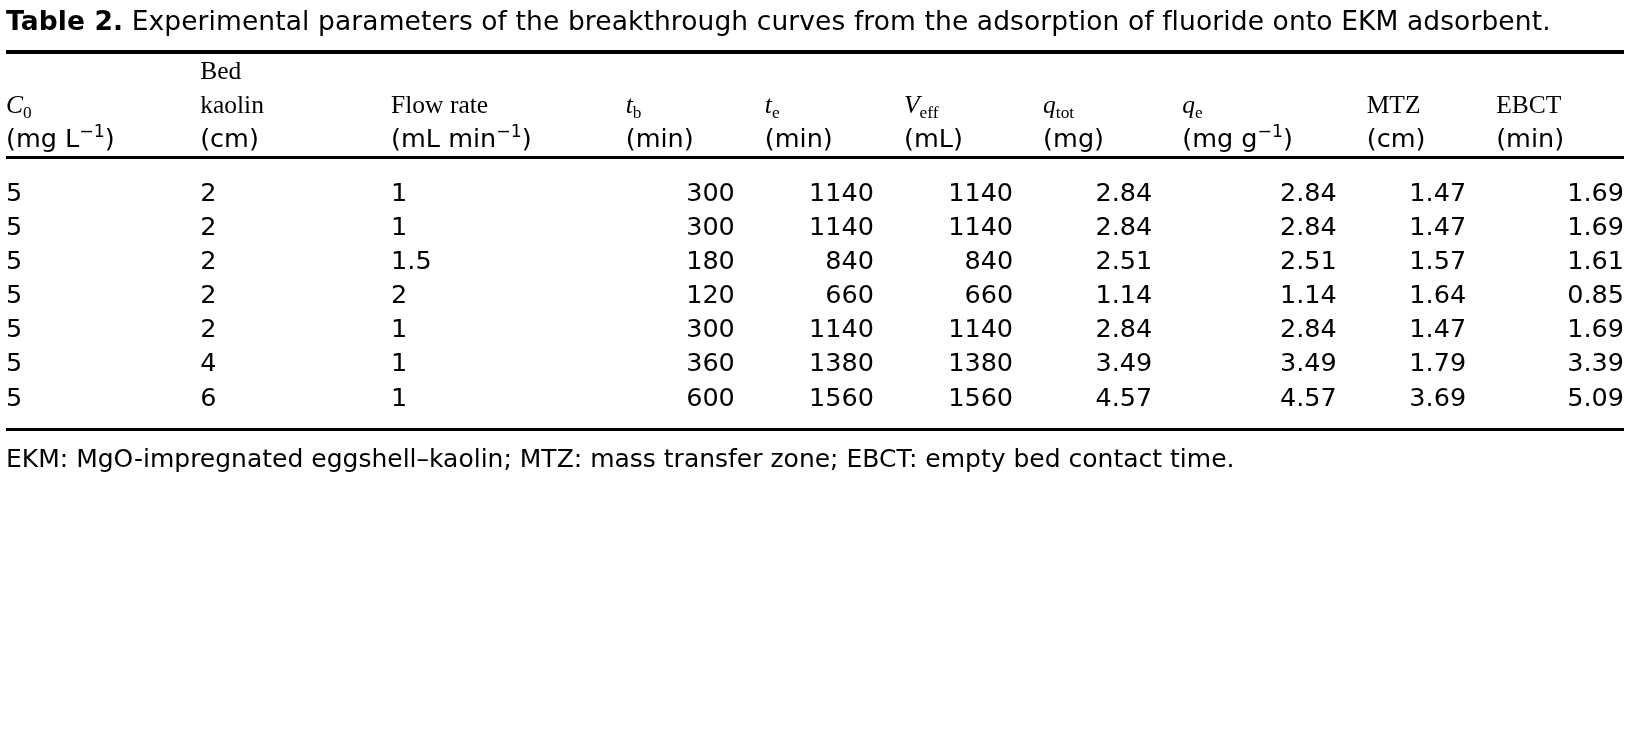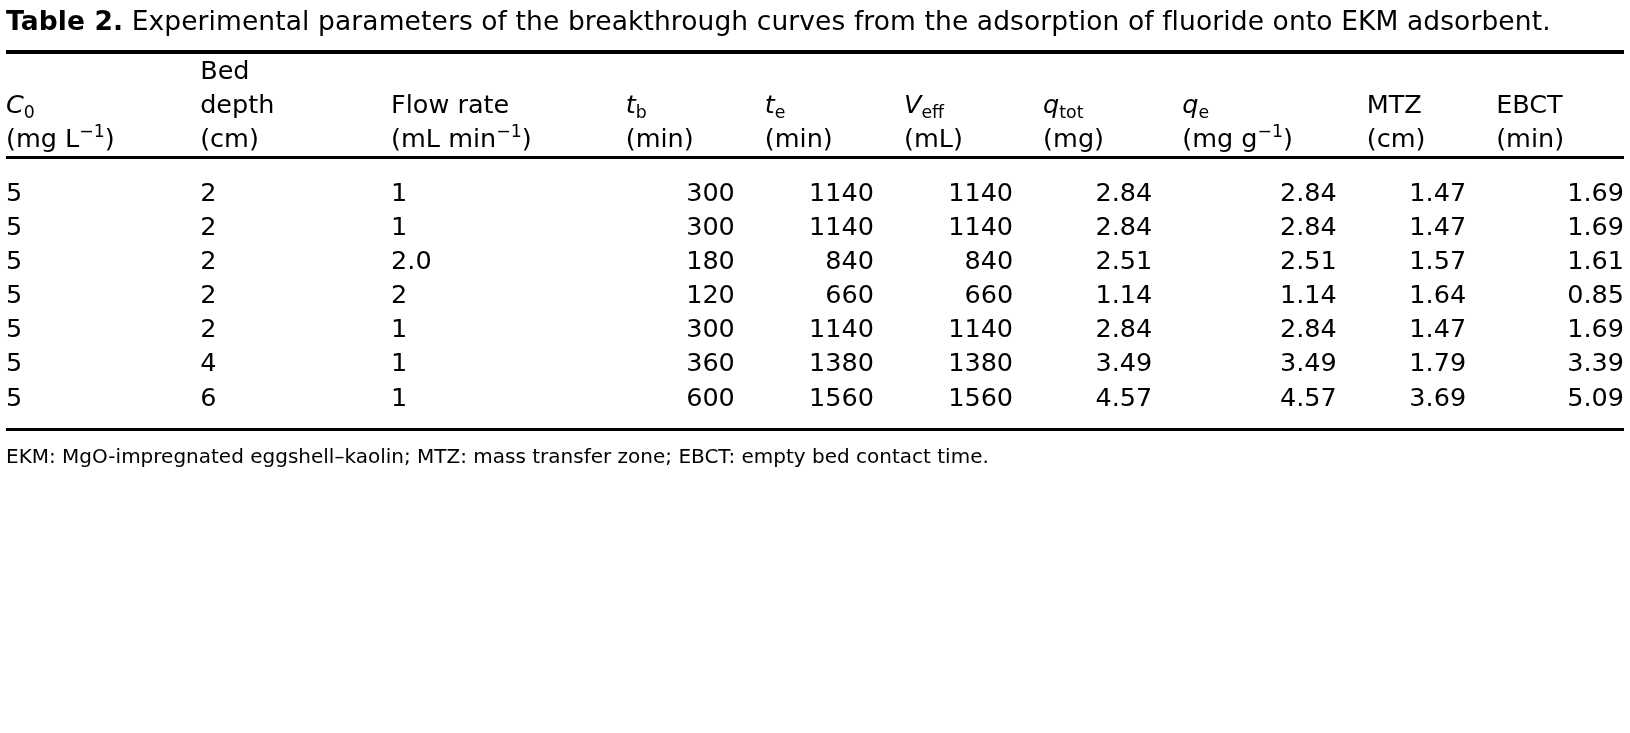--- a/index.html
+++ b/index.html
@@ -57,20 +57,21 @@
     padding: 0;
     vertical-align: bottom;
   }
   .head-row th {
     padding: 14px 0 12px 0;
     line-height: 1.33;
   }
   .h-line {
     display: block;
     white-space: nowrap;
+    font-family: Liberation Serif, serif;
   }
   .unit {
     display: block;
     white-space: nowrap;
   }
   .body-row td {
     padding: 3px 0 3px 0;
     line-height: 1.34;
     white-space: nowrap;
   }
@@ -92,21 +93,21 @@
     position: relative;
     top: 0.28em;
   }
   sup {
     font-size: 0.68em;
     vertical-align: baseline;
     position: relative;
     top: -0.55em;
   }
   .footnote {
-    font-size: 20px;
+    font-size: 25px;
     padding: 12px 0 0 0;
     line-height: 1.3;
     white-space: nowrap;
   }
 
   
   col.w1 { width: 12.0%; }
   col.w2 { width: 11.8%; }
   col.w3 { width: 14.5%; }
   col.w4 { width: 8.6%; }
@@ -145,21 +146,21 @@
     <thead>
       <tr class="head-row">
         <th class="c-left">
           <span class="h-line">
             <span class="ital">C</span><sub>0</sub>
           </span>
           <span class="unit"><span>(mg L</span><sup>−1</sup><span>)</span></span>
         </th>
         <th class="c-left">
           <span class="h-line">Bed</span>
-          <span class="h-line">depth</span>
+          <span class="h-line">kaolin</span>
           <span class="unit">(cm)</span>
         </th>
         <th class="c-left">
           <span class="h-line">Flow rate</span>
           <span class="unit"><span>(mL min</span><sup>−1</sup><span>)</span></span>
         </th>
         <th class="c-left num-pad">
           <span class="h-line"><span class="ital">t</span><sub>b</sub></span>
           <span class="unit">(min)</span>
         </th>
@@ -227,21 +228,21 @@
           <td class="c-right num-pad">1140</td>
           <td class="c-right num-pad">1140</td>
           <td class="c-right num-pad">2.84</td>
           <td class="c-right num-pad">2.84</td>
           <td class="c-right num-pad">1.47</td>
           <td class="c-right">1.69</td>
         </tr>
         <tr class="body-row">
           <td class="c-left">5</td>
           <td class="c-left">2</td>
-          <td class="c-left">2.0</td>
+          <td class="c-left">1.5</td>
           <td class="c-right num-pad">180</td>
           <td class="c-right num-pad">840</td>
           <td class="c-right num-pad">840</td>
           <td class="c-right num-pad">2.51</td>
           <td class="c-right num-pad">2.51</td>
           <td class="c-right num-pad">1.57</td>
           <td class="c-right">1.61</td>
         </tr>
         <tr class="body-row">
           <td class="c-left">5</td>

